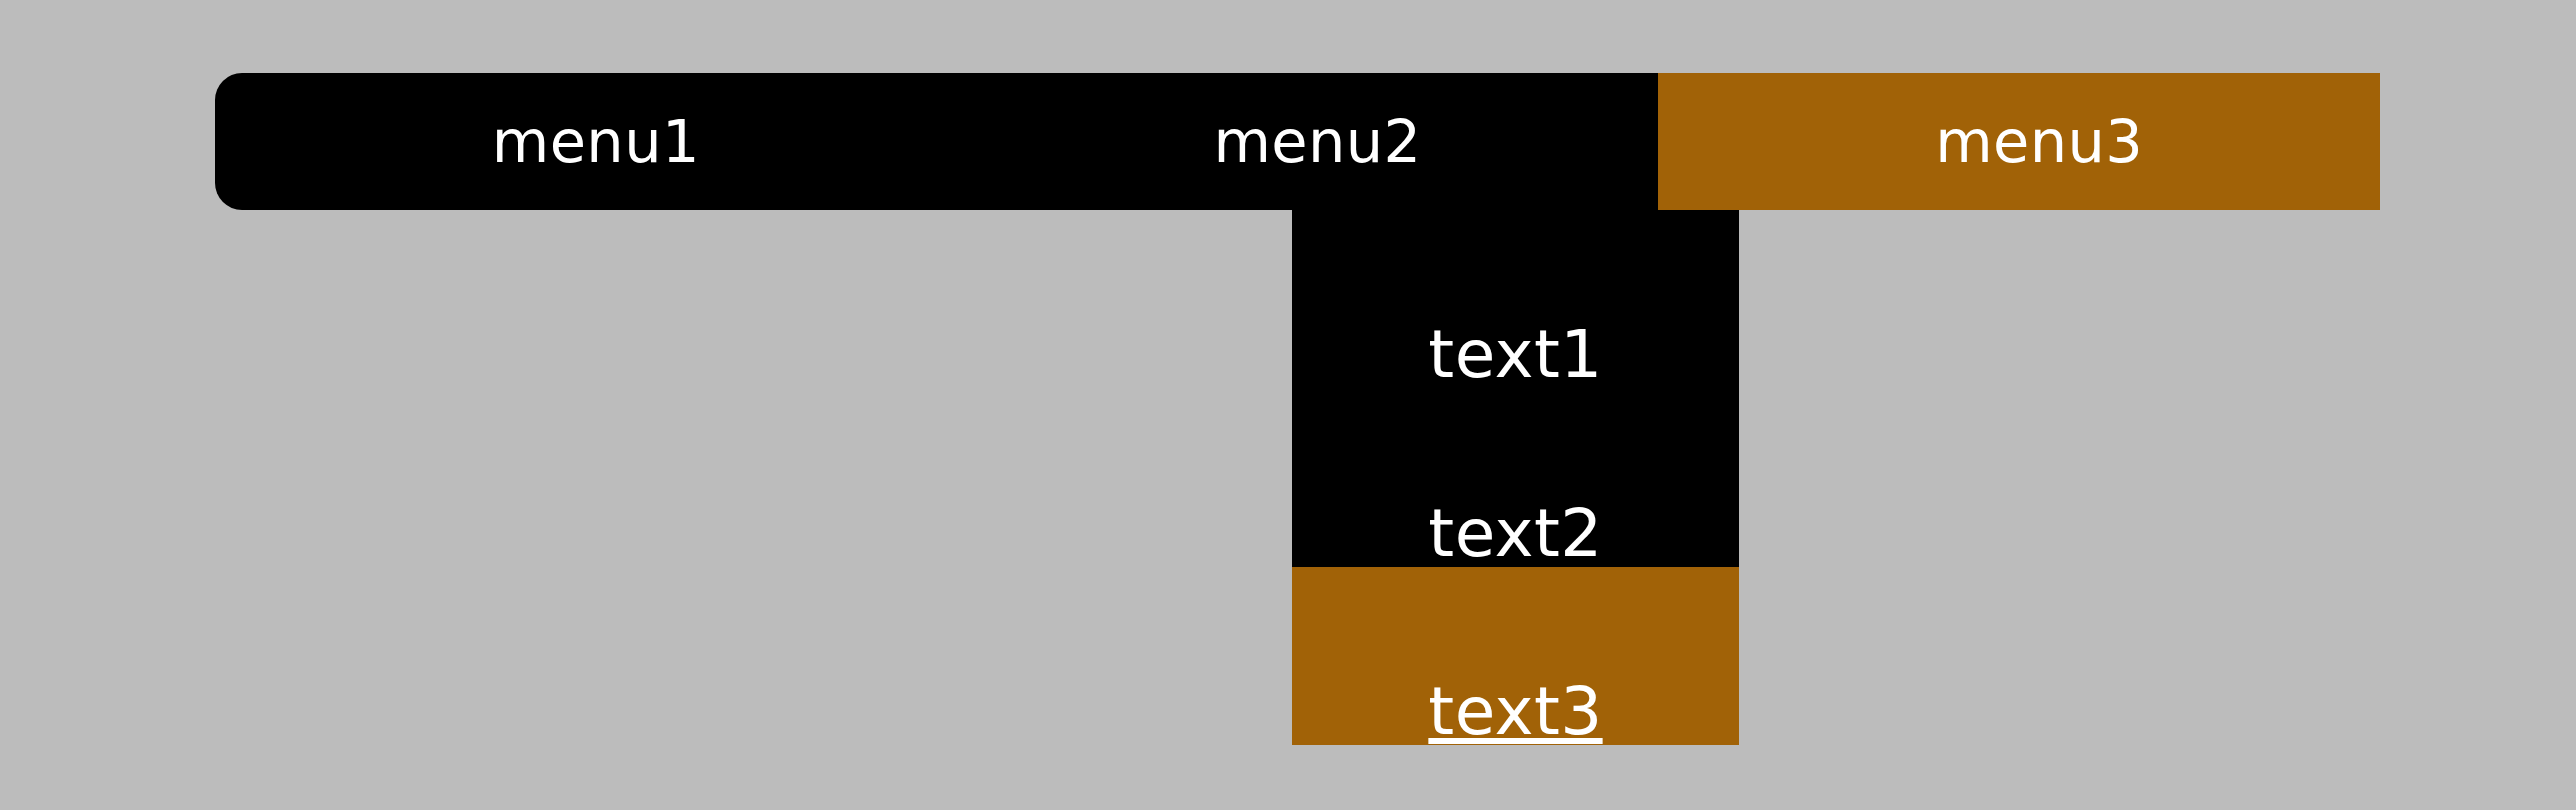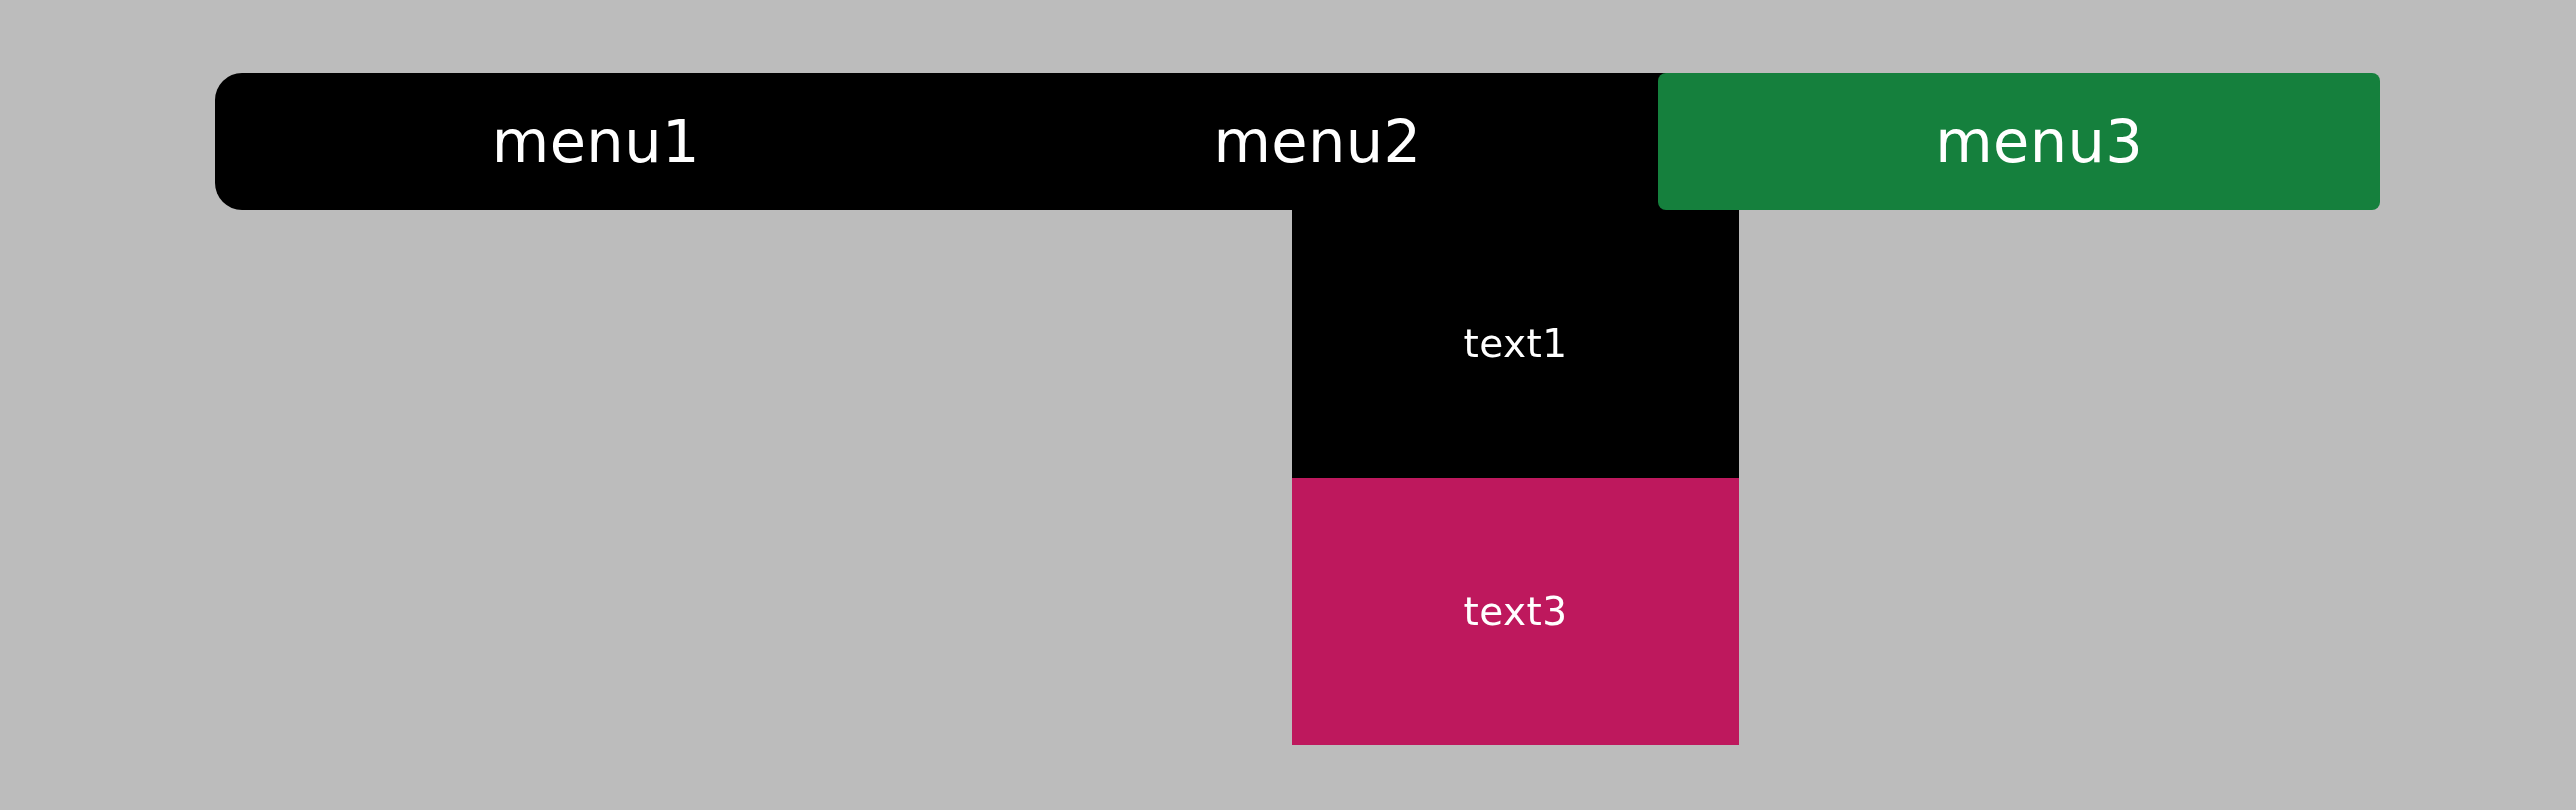--- a/index.html
+++ b/index.html
@@ -36,51 +36,51 @@
     color: #ffffff;
     font-size: 59px;
     font-weight: 400;
     letter-spacing: 0.4px;
     line-height: 1;
     user-select: none;
     background: transparent;
     padding-left: 40px;
   }
   .menu-item.highlighted {
-    background: #15803d;
-    border-radius: 8px;
+    background: #a16207;
   }
 
   
   #dropdown {
     position: absolute;
     left: 1292px;
     top: 210px;
     width: 447px;
     height: 535px;
     background: #000000;
     display: flex;
     flex-direction: column;
   }
 
   .dropdown-item {
     flex: 1 1 0;
     display: flex;
-    align-items: center;
+    align-items: flex-end;
     justify-content: center;
     color: #ffffff;
-    font-size: 39px;
+    font-size: 66px;
     font-weight: 400;
     letter-spacing: 0.4px;
     line-height: 1;
     user-select: none;
     background: transparent;
   }
   .dropdown-item.highlighted {
-    background: #be185d;
+    background: #a16207;
+    text-decoration: underline;
   }
 </style>
 </head>
 <body>
 
 <div id="menubar">
   <div class="menu-item">
     <span>menu1</span>
   </div>
   <div class="menu-item">
@@ -88,17 +88,20 @@
   </div>
   <div class="menu-item highlighted">
     <span>menu3</span>
   </div>
 </div>
 
 <div id="dropdown">
   <div class="dropdown-item">
     <span>text1</span>
   </div>
+  <div class="dropdown-item">
+    <span>text2</span>
+  </div>
   <div class="dropdown-item highlighted">
     <span>text3</span>
   </div>
 </div>
 
 
 </body></html>

